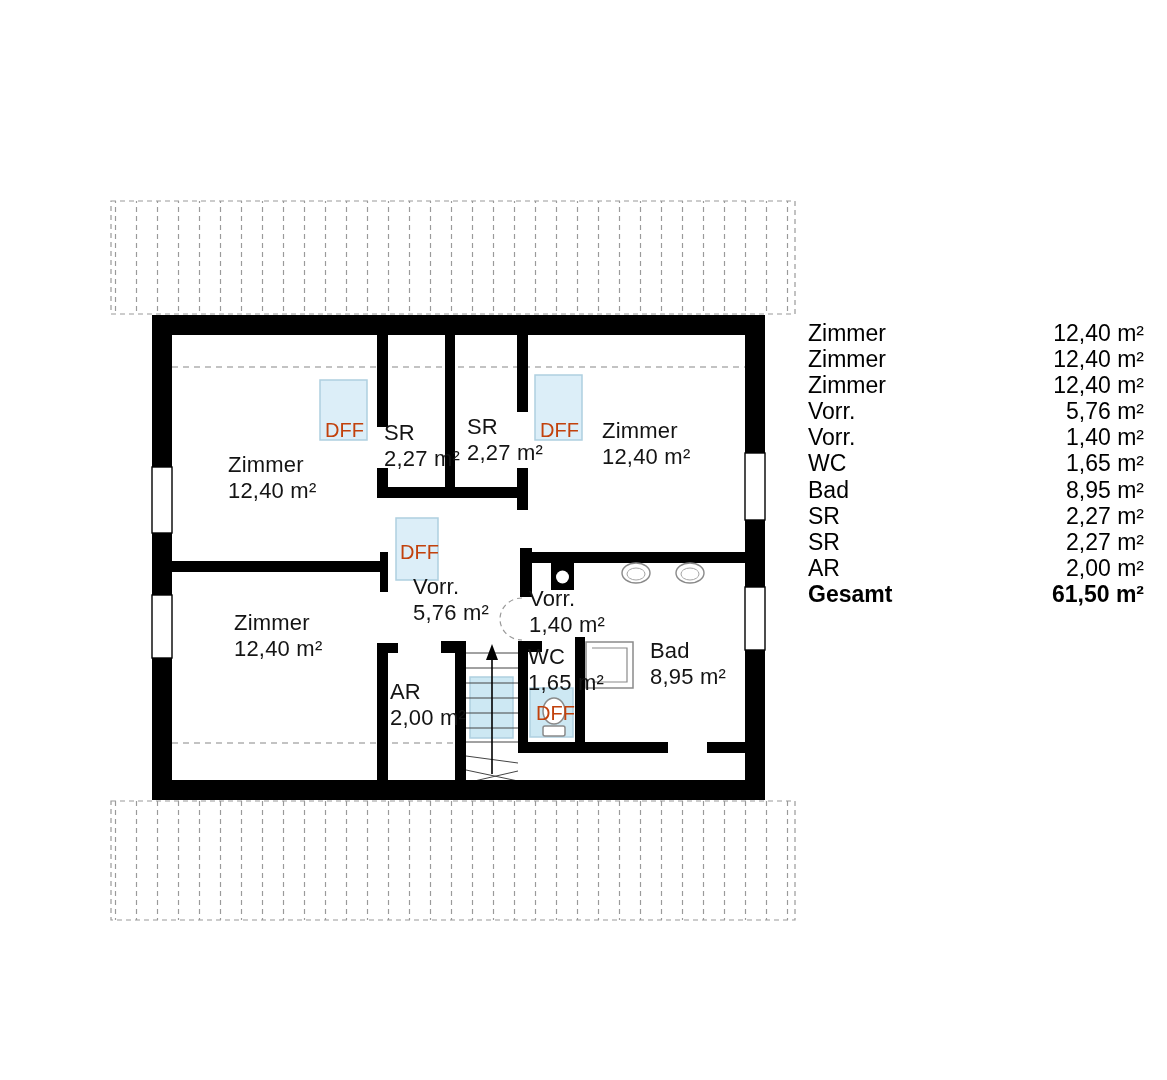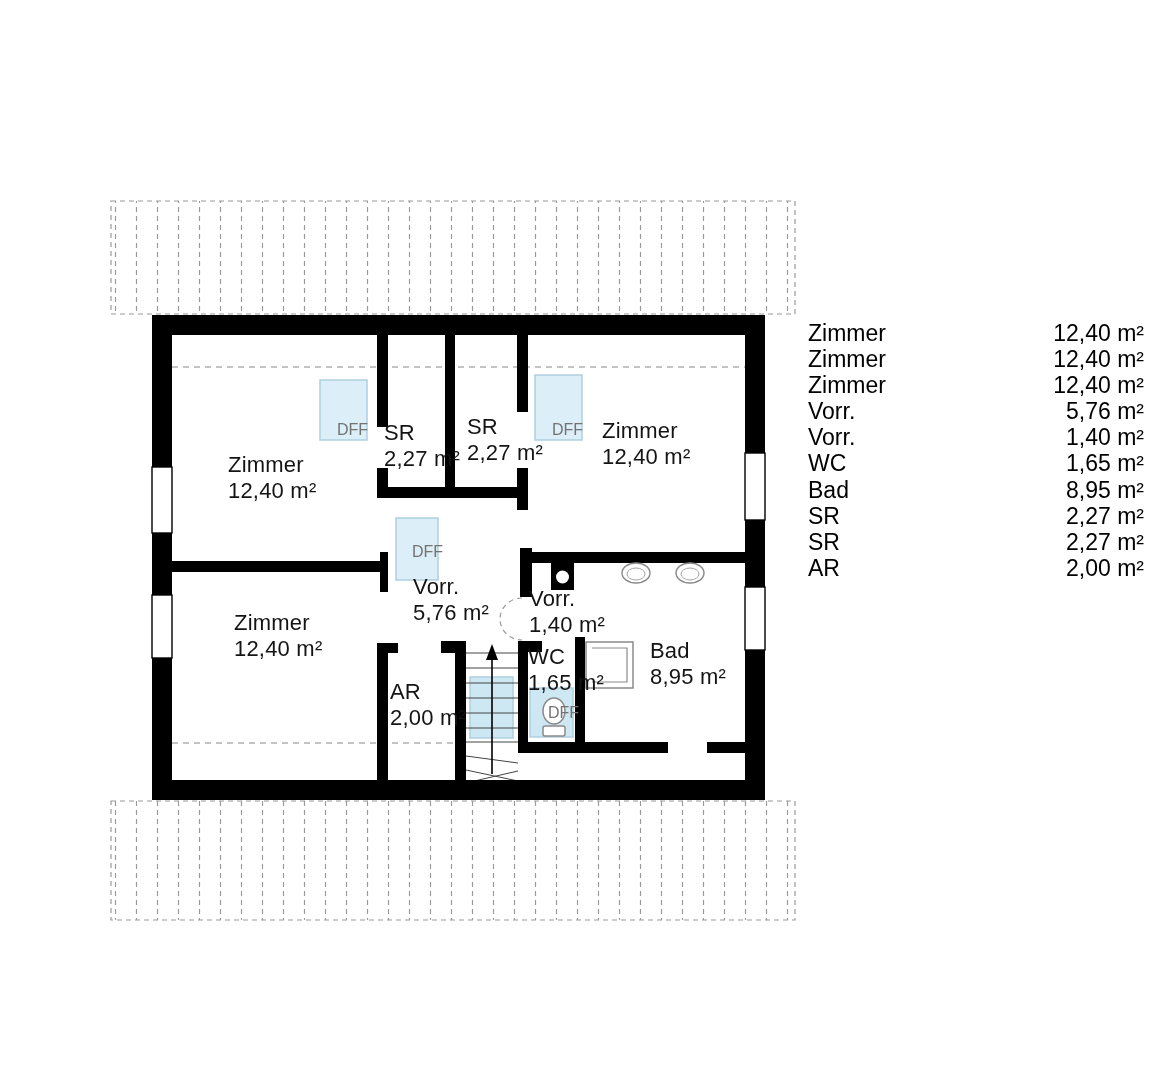--- a/index.html
+++ b/index.html
@@ -14,25 +14,24 @@
   .label {
     position: absolute;
     font-size: 22px;
     line-height: 26px;
     color: #141414;
     white-space: nowrap;
     letter-spacing: 0.2px;
   }
   .dff-label {
     position: absolute;
-    font-size: 16px;
+    font-size: 20px;
     line-height: 22px;
-    color: #737373;
+    color: #c2410c;
     white-space: nowrap;
-    margin-left: 12px;
   }
   #legend {
     position: absolute;
     left: 808px;
     top: 320px;
     width: 336px;
     font-size: 23px;
     line-height: 26.1px;
     color: #000;
   }
@@ -225,15 +224,19 @@
       <span class="legend-value">2,27 m²</span>
     </div>
     <div class="legend-row">
       <span class="legend-label">SR</span>
       <span class="legend-value">2,27 m²</span>
     </div>
     <div class="legend-row">
       <span class="legend-label">AR</span>
       <span class="legend-value">2,00 m²</span>
     </div>
+    <div class="legend-row bold">
+      <span class="legend-label">Gesamt</span>
+      <span class="legend-value">61,50 m²</span>
+    </div>
   </div>
 
 </div>
 
 </body></html>

